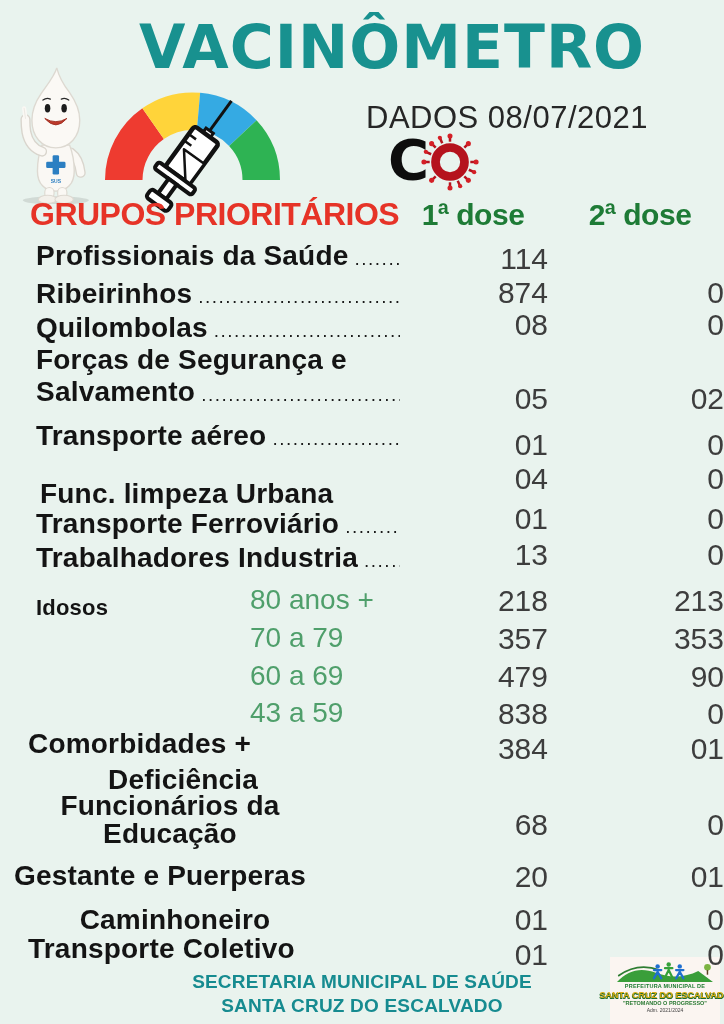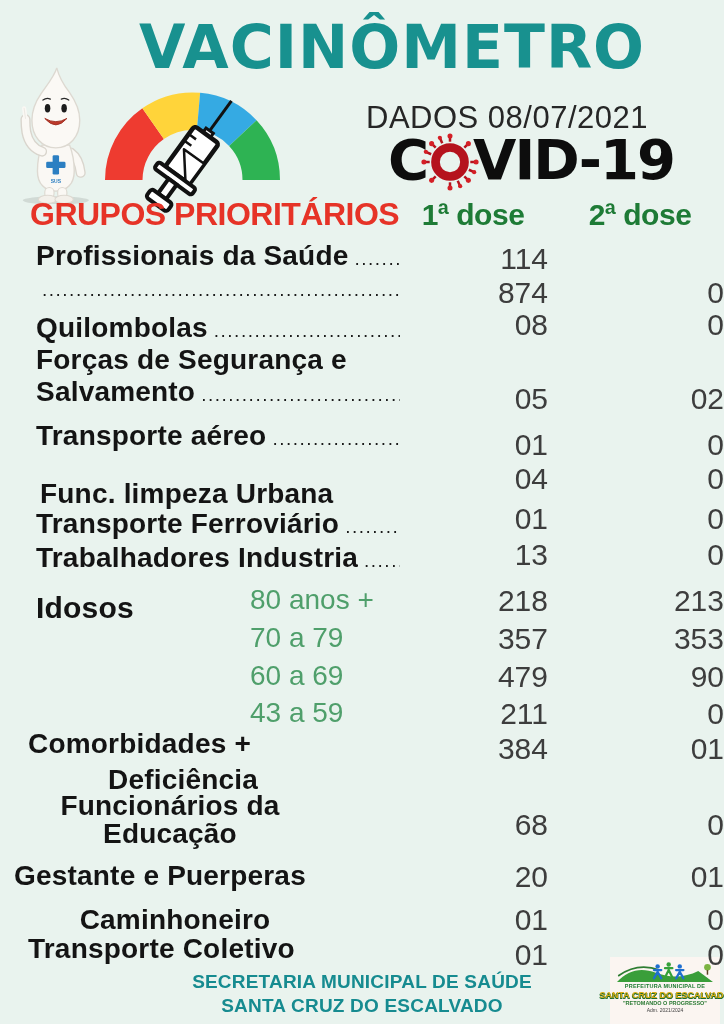--- a/index.html
+++ b/index.html
@@ -31,21 +31,21 @@
     left:30px;top:196px;
     font:800 32px/36px "Liberation Sans",sans-serif;color:var(--red);letter-spacing:-.5px;white-space:nowrap;
   }
   .dosehdr{
     top:198px;font:700 30px/34px "Liberation Sans",sans-serif;color:var(--dose-green);
     text-align:center;letter-spacing:-.5px;
   }
   .row-line{display:flex;align-items:baseline;}
   .row-line.ctr{justify-content:center;}
   .lab{font:700 28px/32px "Liberation Sans",sans-serif;color:var(--label);letter-spacing:.2px;white-space:nowrap;}
-  .lab.big{font-size:30px;}
+  .lab.big{font-size:22px;}
   .dots{
     flex:1;overflow:hidden;white-space:nowrap;margin-left:6px;
     font:400 19px/24px "Liberation Sans",sans-serif;color:#1a1a1a;letter-spacing:1.5px;
   }
   .val{font:400 30px/34px "Liberation Sans",sans-serif;color:var(--num);text-align:right;}
   .age{font:400 28px/32px "Liberation Sans",sans-serif;color:var(--age-green);white-space:nowrap;}
   .footer-line{left:0;width:724px;text-align:center;
     font:700 19px/24px "Liberation Sans",sans-serif;color:var(--footer-teal);letter-spacing:.2px;}
   .logo-box{
     left:610px;top:957px;width:110px;height:67px;background:#fbf5f1;
@@ -150,21 +150,20 @@
           <circle cx="49" cy="49" r="2.6"></circle>
         <circle cx="11" cy="49" r="2.6"></circle>
           <circle cx="49" cy="11" r="2.6"></circle>
         <circle cx="19.5" cy="5" r="2.2"></circle>
           <circle cx="40.5" cy="55" r="2.2"></circle>
         <circle cx="5" cy="19.5" r="2.2"></circle>
           <circle cx="55" cy="40.5" r="2.2"></circle>
       </g>
       <circle cx="30" cy="30" r="15" fill="none" stroke="#b5121d" stroke-width="9"></circle>
     </svg>
-    <span>VID-19</span>
   </div>
 
   <div class="abs grp">GRUPOS PRIORITÁRIOS</div>
   <div class="abs dosehdr" style="left:398px;width:150px;">1ª dose</div>
   <div class="abs dosehdr" style="left:556px;width:168px;">2ª dose</div>
 
   <div class="abs footer-line" style="top:970px;">SECRETARIA MUNICIPAL DE SAÚDE</div>
   <div class="abs footer-line" style="top:994px;">SANTA CRUZ DO ESCALVADO</div>
 
   <div class="abs logo-box">
@@ -187,20 +186,21 @@
     <div class="logo-l3">"RETOMANDO O PROGRESSO"</div>
     <div class="logo-l4">Adm. 2021/2024</div>
   </div>
 
 <div class="abs row-line" style="left: 36px; top: 240px; width: 364px;">
       <span class="lab">Profissionais da Saúde</span>
       <span class="dots">..........................................................................................</span>
     </div>
     <div class="abs val" style="left: 398px; top: 242px; width: 150px;">114</div>
     <div class="abs row-line" style="left: 36px; top: 278px; width: 364px;">
+      <span class="lab">Ribeirinhos</span>
       <span class="dots">..........................................................................................</span>
     </div>
     <div class="abs val" style="left: 398px; top: 276px; width: 150px;">874</div>
     <div class="abs val" style="left: 556px; top: 276px; width: 168px;">0</div>
     <div class="abs row-line" style="left: 36px; top: 312px; width: 364px;">
       <span class="lab">Quilombolas</span>
       <span class="dots">..........................................................................................</span>
     </div>
     <div class="abs val" style="left: 398px; top: 308px; width: 150px;">08</div>
     <div class="abs val" style="left: 556px; top: 308px; width: 168px;">0</div>
@@ -242,21 +242,21 @@
     <div class="abs age" style="left: 250px; top: 584px; width: 160px;">80 anos +</div>
     <div class="abs val" style="left: 398px; top: 584px; width: 150px;">218</div>
     <div class="abs val" style="left: 556px; top: 584px; width: 168px;">213</div>
     <div class="abs age" style="left: 250px; top: 622px; width: 160px;">70 a 79</div>
     <div class="abs val" style="left: 398px; top: 622px; width: 150px;">357</div>
     <div class="abs val" style="left: 556px; top: 622px; width: 168px;">353</div>
     <div class="abs age" style="left: 250px; top: 660px; width: 160px;">60 a 69</div>
     <div class="abs val" style="left: 398px; top: 660px; width: 150px;">479</div>
     <div class="abs val" style="left: 556px; top: 660px; width: 168px;">90</div>
     <div class="abs age" style="left: 250px; top: 697px; width: 160px;">43 a 59</div>
-    <div class="abs val" style="left: 398px; top: 697px; width: 150px;">211</div>
+    <div class="abs val" style="left: 398px; top: 697px; width: 150px;">838</div>
     <div class="abs val" style="left: 556px; top: 697px; width: 168px;">0</div>
     <div class="abs row-line" style="left: 28px; top: 728px; width: 310px;">
       <span class="lab">Comorbidades +</span>
     </div>
     <div class="abs row-line ctr" style="left: 28px; top: 764px; width: 310px;">
       <span class="lab">Deficiência</span>
     </div>
     <div class="abs val" style="left: 398px; top: 732px; width: 150px;">384</div>
     <div class="abs val" style="left: 556px; top: 732px; width: 168px;">01</div>
     <div class="abs row-line ctr" style="left: 30px; top: 790px; width: 280px;">

